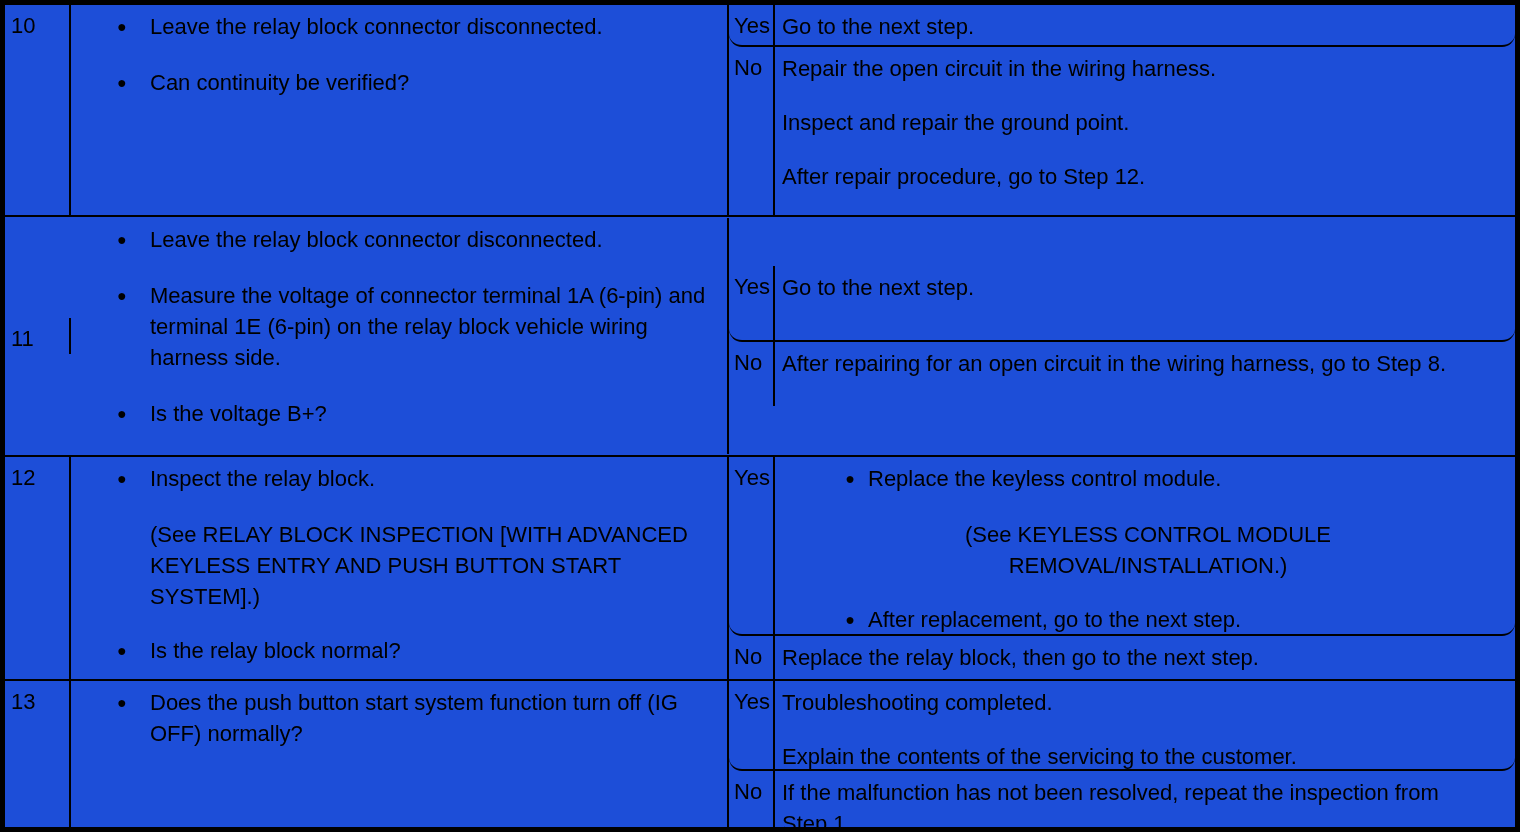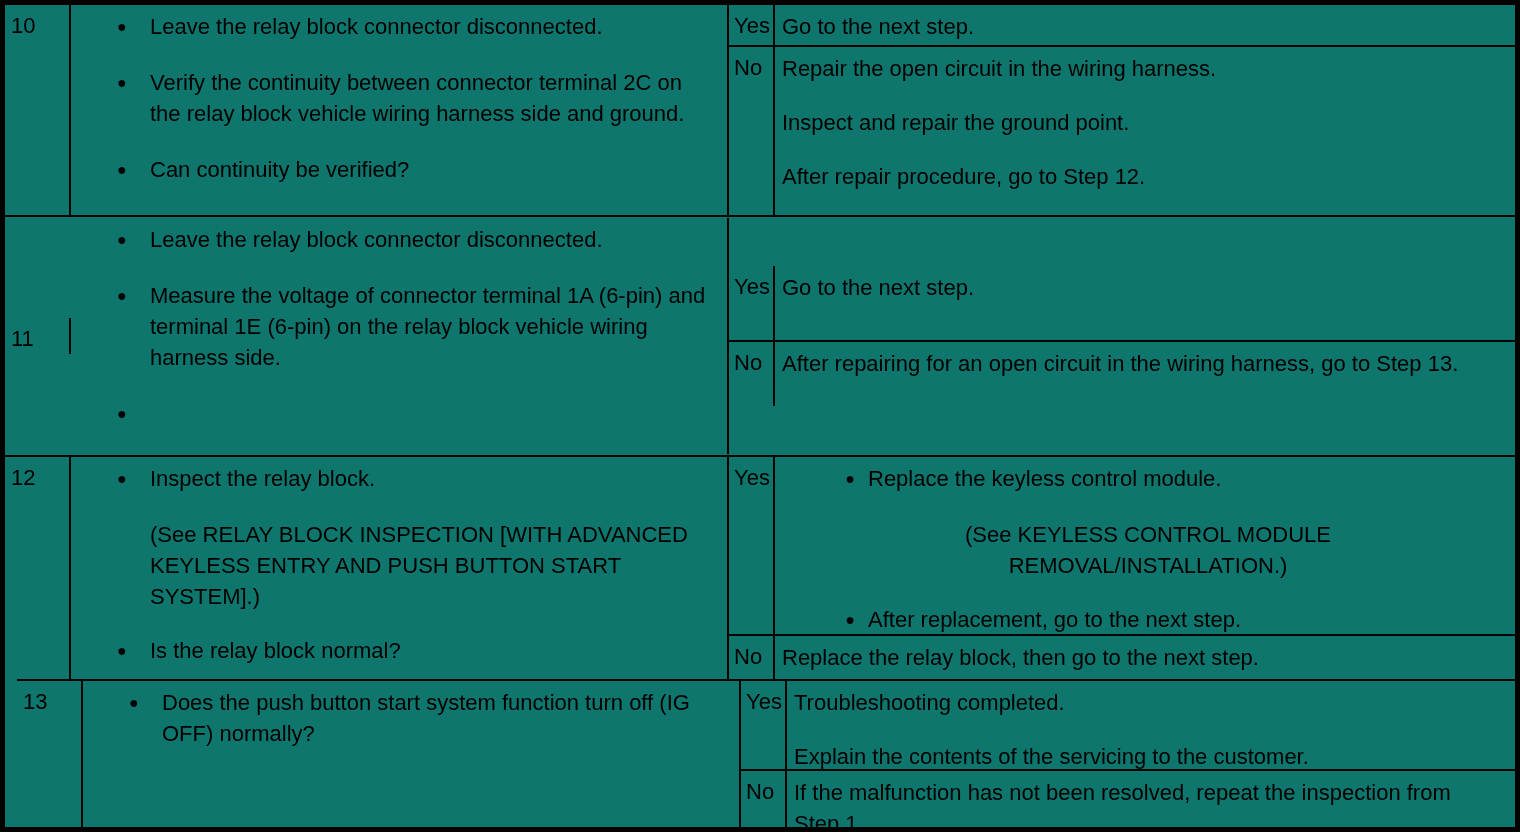--- a/index.html
+++ b/index.html
@@ -4,42 +4,42 @@
 <style>
   * { margin:0; padding:0; box-sizing:border-box; }
   html,body { background:#ffffff; }
   body {
     width:1520px; height:832px; overflow:hidden;
     font-family:"Liberation Sans", sans-serif;
     font-size:22px; line-height:31px; color:#000;
   }
   .ttable {
     width:1520px; height:832px;
-    border:5px solid #000; background:#0f766e;
+    border:5px solid #000; background:#1d4ed8;
     display:flex; flex-direction:column;
   }
   .step-row { display:flex; border-top:2px solid #000; overflow:hidden; }
   .step-row:first-child { border-top:none; }
   .row-s10 { height:210px; }
   .row-s11 { height:240px;align-items:center; }
   .row-s12 { height:224px; }
-  .row-s13 { flex:1;margin-left:12px; }
+  .row-s13 { flex:1; }
 
   .cell-num {
     width:66px; flex:none;
     border-right:2px solid #000;
     padding:5px 4px 0 6px;
   }
   .cell-action {
     width:658px; flex:none;
     border-right:2px solid #000;
     padding:6px 8px 0 0; overflow:hidden;
   }
   .cell-results { flex:1; display:flex; flex-direction:column; overflow:hidden; }
-  .subrow { display:flex; overflow:hidden; }
+  .subrow { display:flex; overflow:hidden;border-radius:13px; }
   .subrow.yes { border-bottom:2px solid #000; }
   .row-s10 .subrow.yes { height:42px; }
   .row-s11 .subrow.yes { height:76px; }
   .row-s12 .subrow.yes { height:179px; }
   .row-s13 .subrow.yes { height:90px; }
   .subrow.no { flex:1; }
   .cell-yesno {
     width:46px; flex:none;
     border-right:2px solid #000;
     padding:5px 2px 0 5px;
@@ -67,24 +67,20 @@
     <div class="cell-num">
       <span>10</span>
     </div>
     <div class="cell-action">
       <div class="li">
         <span class="bullet"></span>
         <span class="li-text">Leave the relay block connector disconnected.</span>
       </div>
       <div class="li">
         <span class="bullet"></span>
-        <span class="li-text">Verify the continuity between connector terminal 2C on the relay block vehicle wiring harness side and ground.</span>
-      </div>
-      <div class="li">
-        <span class="bullet"></span>
         <span class="li-text">Can continuity be verified?</span>
       </div>
     </div>
     <div class="cell-results">
       <div class="subrow yes">
         <div class="cell-yesno">
           <span>Yes</span>
         </div>
         <div class="cell-result">
           <p>Go to the next step.</p>
@@ -111,37 +107,38 @@
       <div class="li">
         <span class="bullet"></span>
         <span class="li-text">Leave the relay block connector disconnected.</span>
       </div>
       <div class="li">
         <span class="bullet"></span>
         <span class="li-text">Measure the voltage of connector terminal 1A (6-pin) and terminal 1E (6-pin) on the relay block vehicle wiring harness side.</span>
       </div>
       <div class="li">
         <span class="bullet"></span>
+        <span class="li-text">Is the voltage B+?</span>
       </div>
     </div>
     <div class="cell-results">
       <div class="subrow yes">
         <div class="cell-yesno">
           <span>Yes</span>
         </div>
         <div class="cell-result">
           <p>Go to the next step.</p>
         </div>
       </div>
       <div class="subrow no">
         <div class="cell-yesno">
           <span>No</span>
         </div>
         <div class="cell-result">
-          <p>After repairing for an open circuit in the wiring harness, go to Step 13.</p>
+          <p>After repairing for an open circuit in the wiring harness, go to Step 8.</p>
         </div>
       </div>
     </div>
   </div>
 
   <div class="step-row row-s12">
     <div class="cell-num">
       <span>12</span>
     </div>
     <div class="cell-action">

